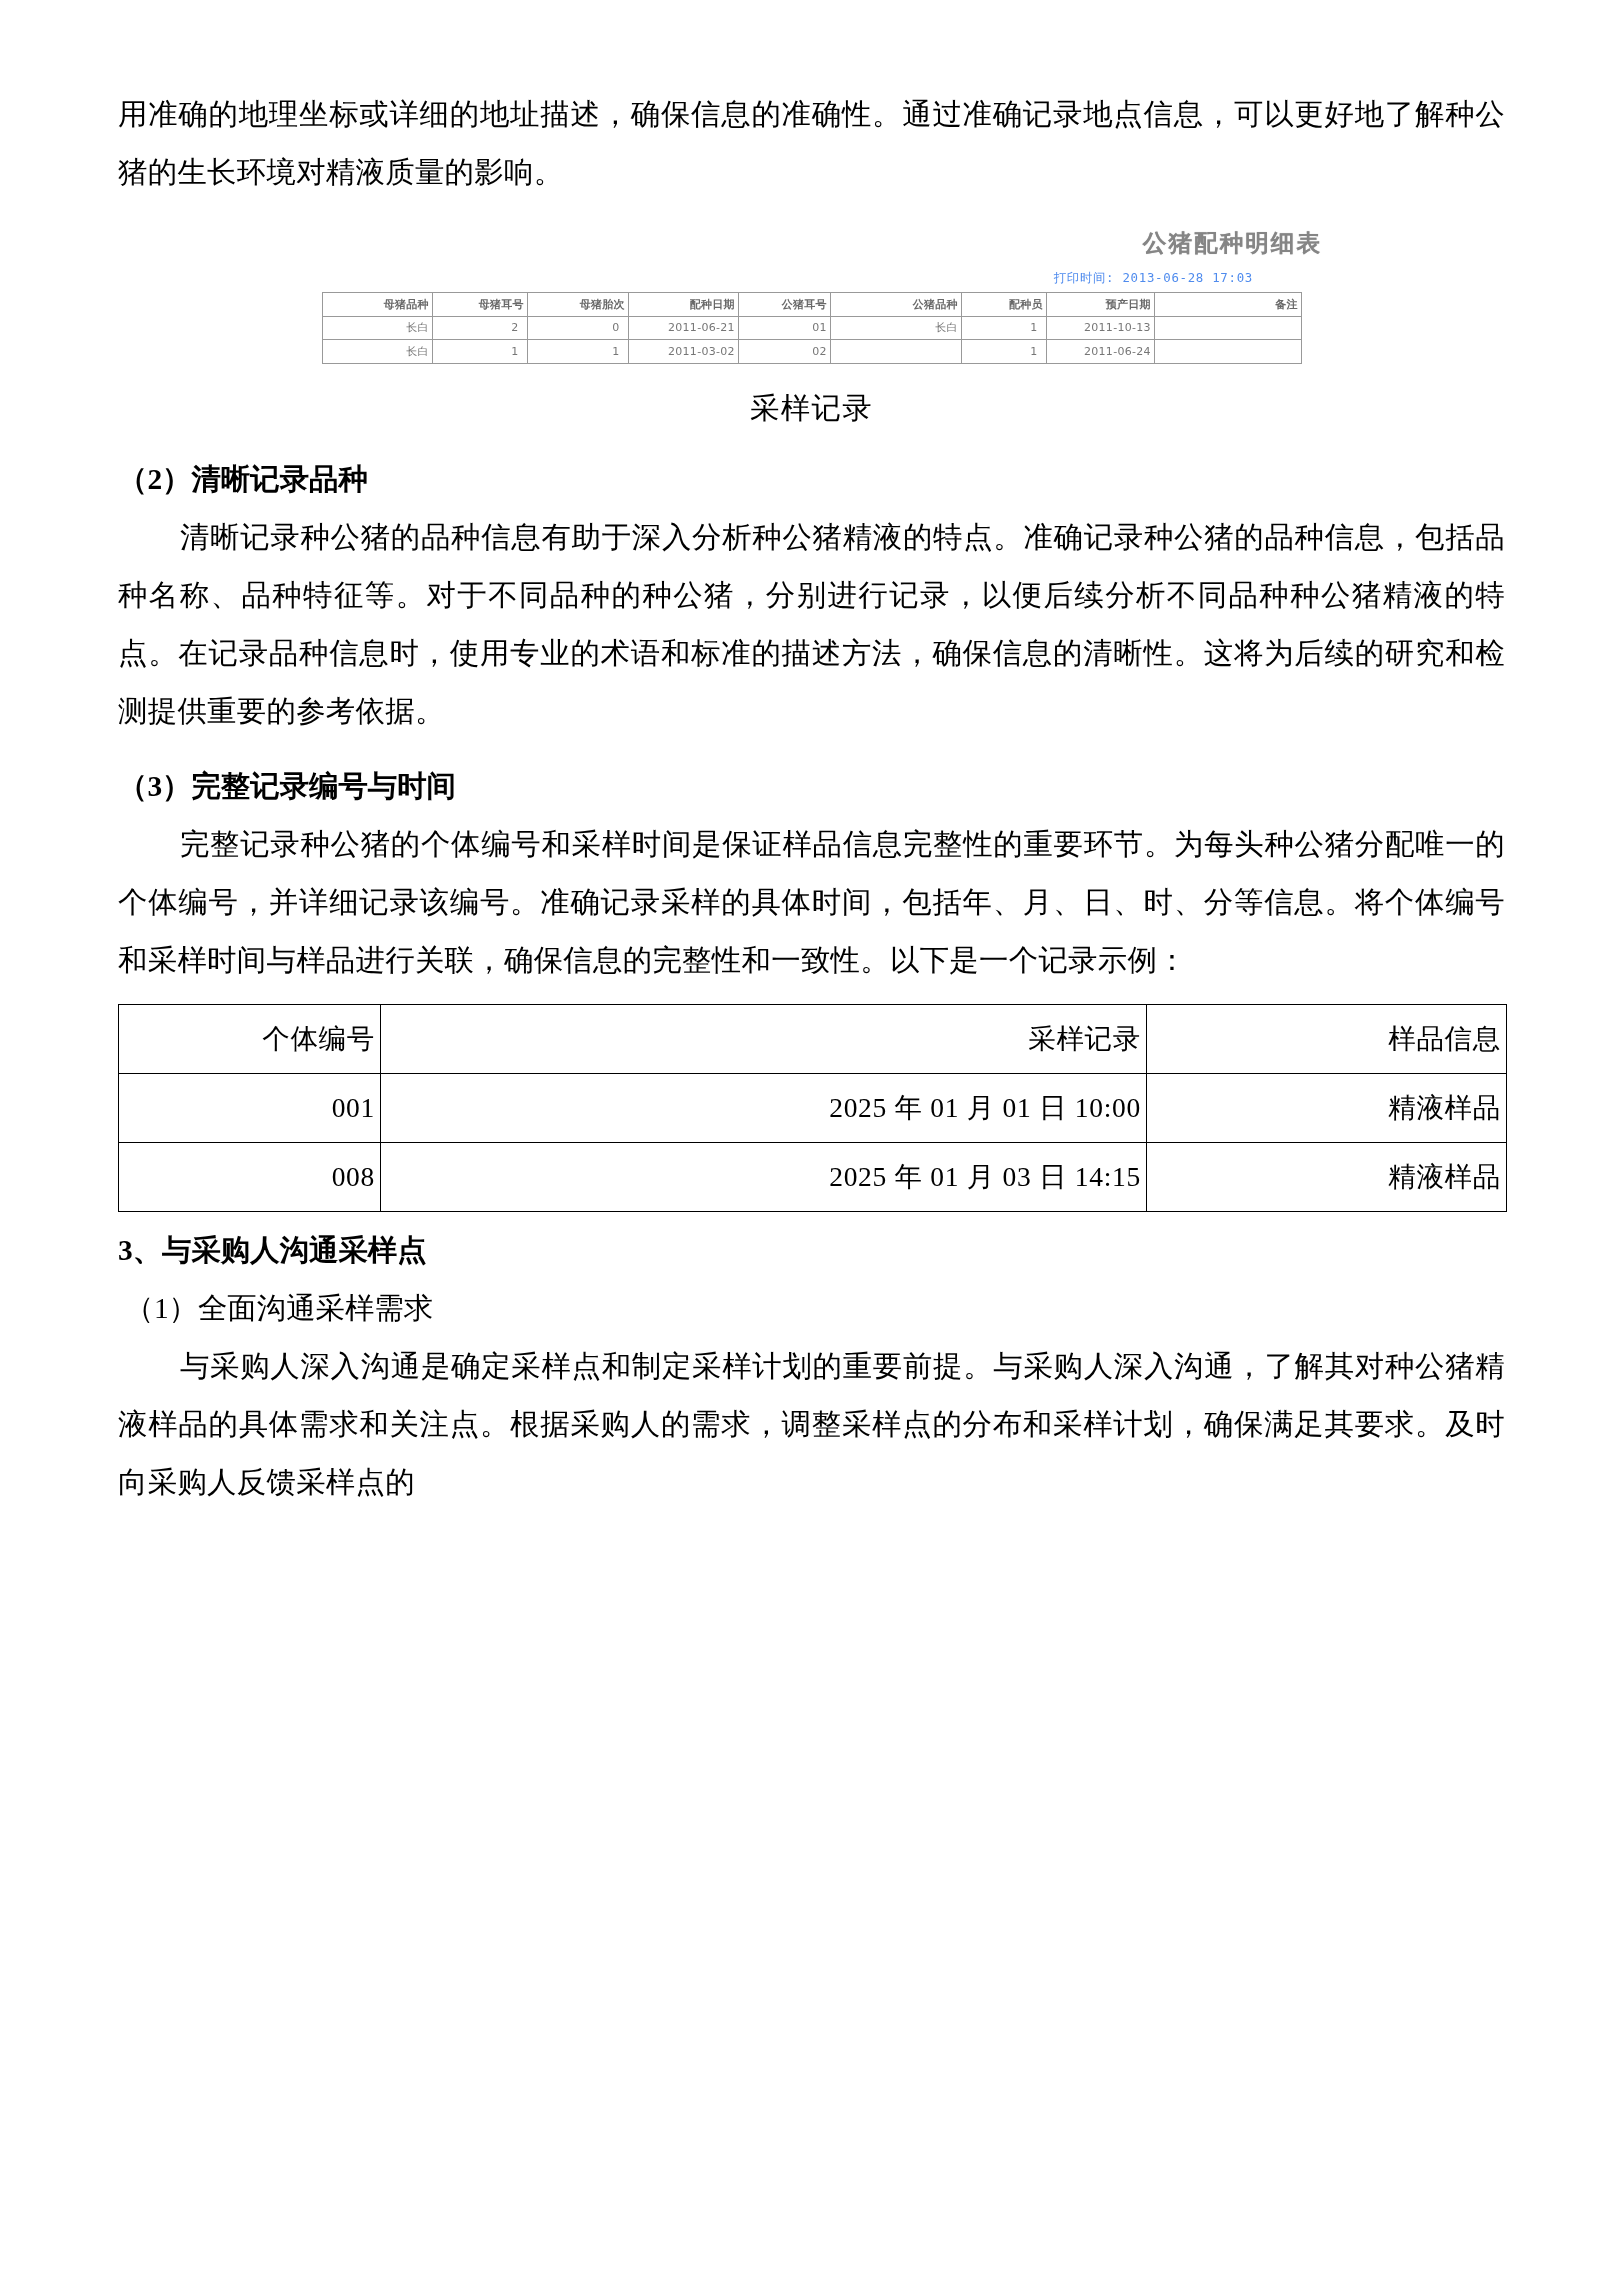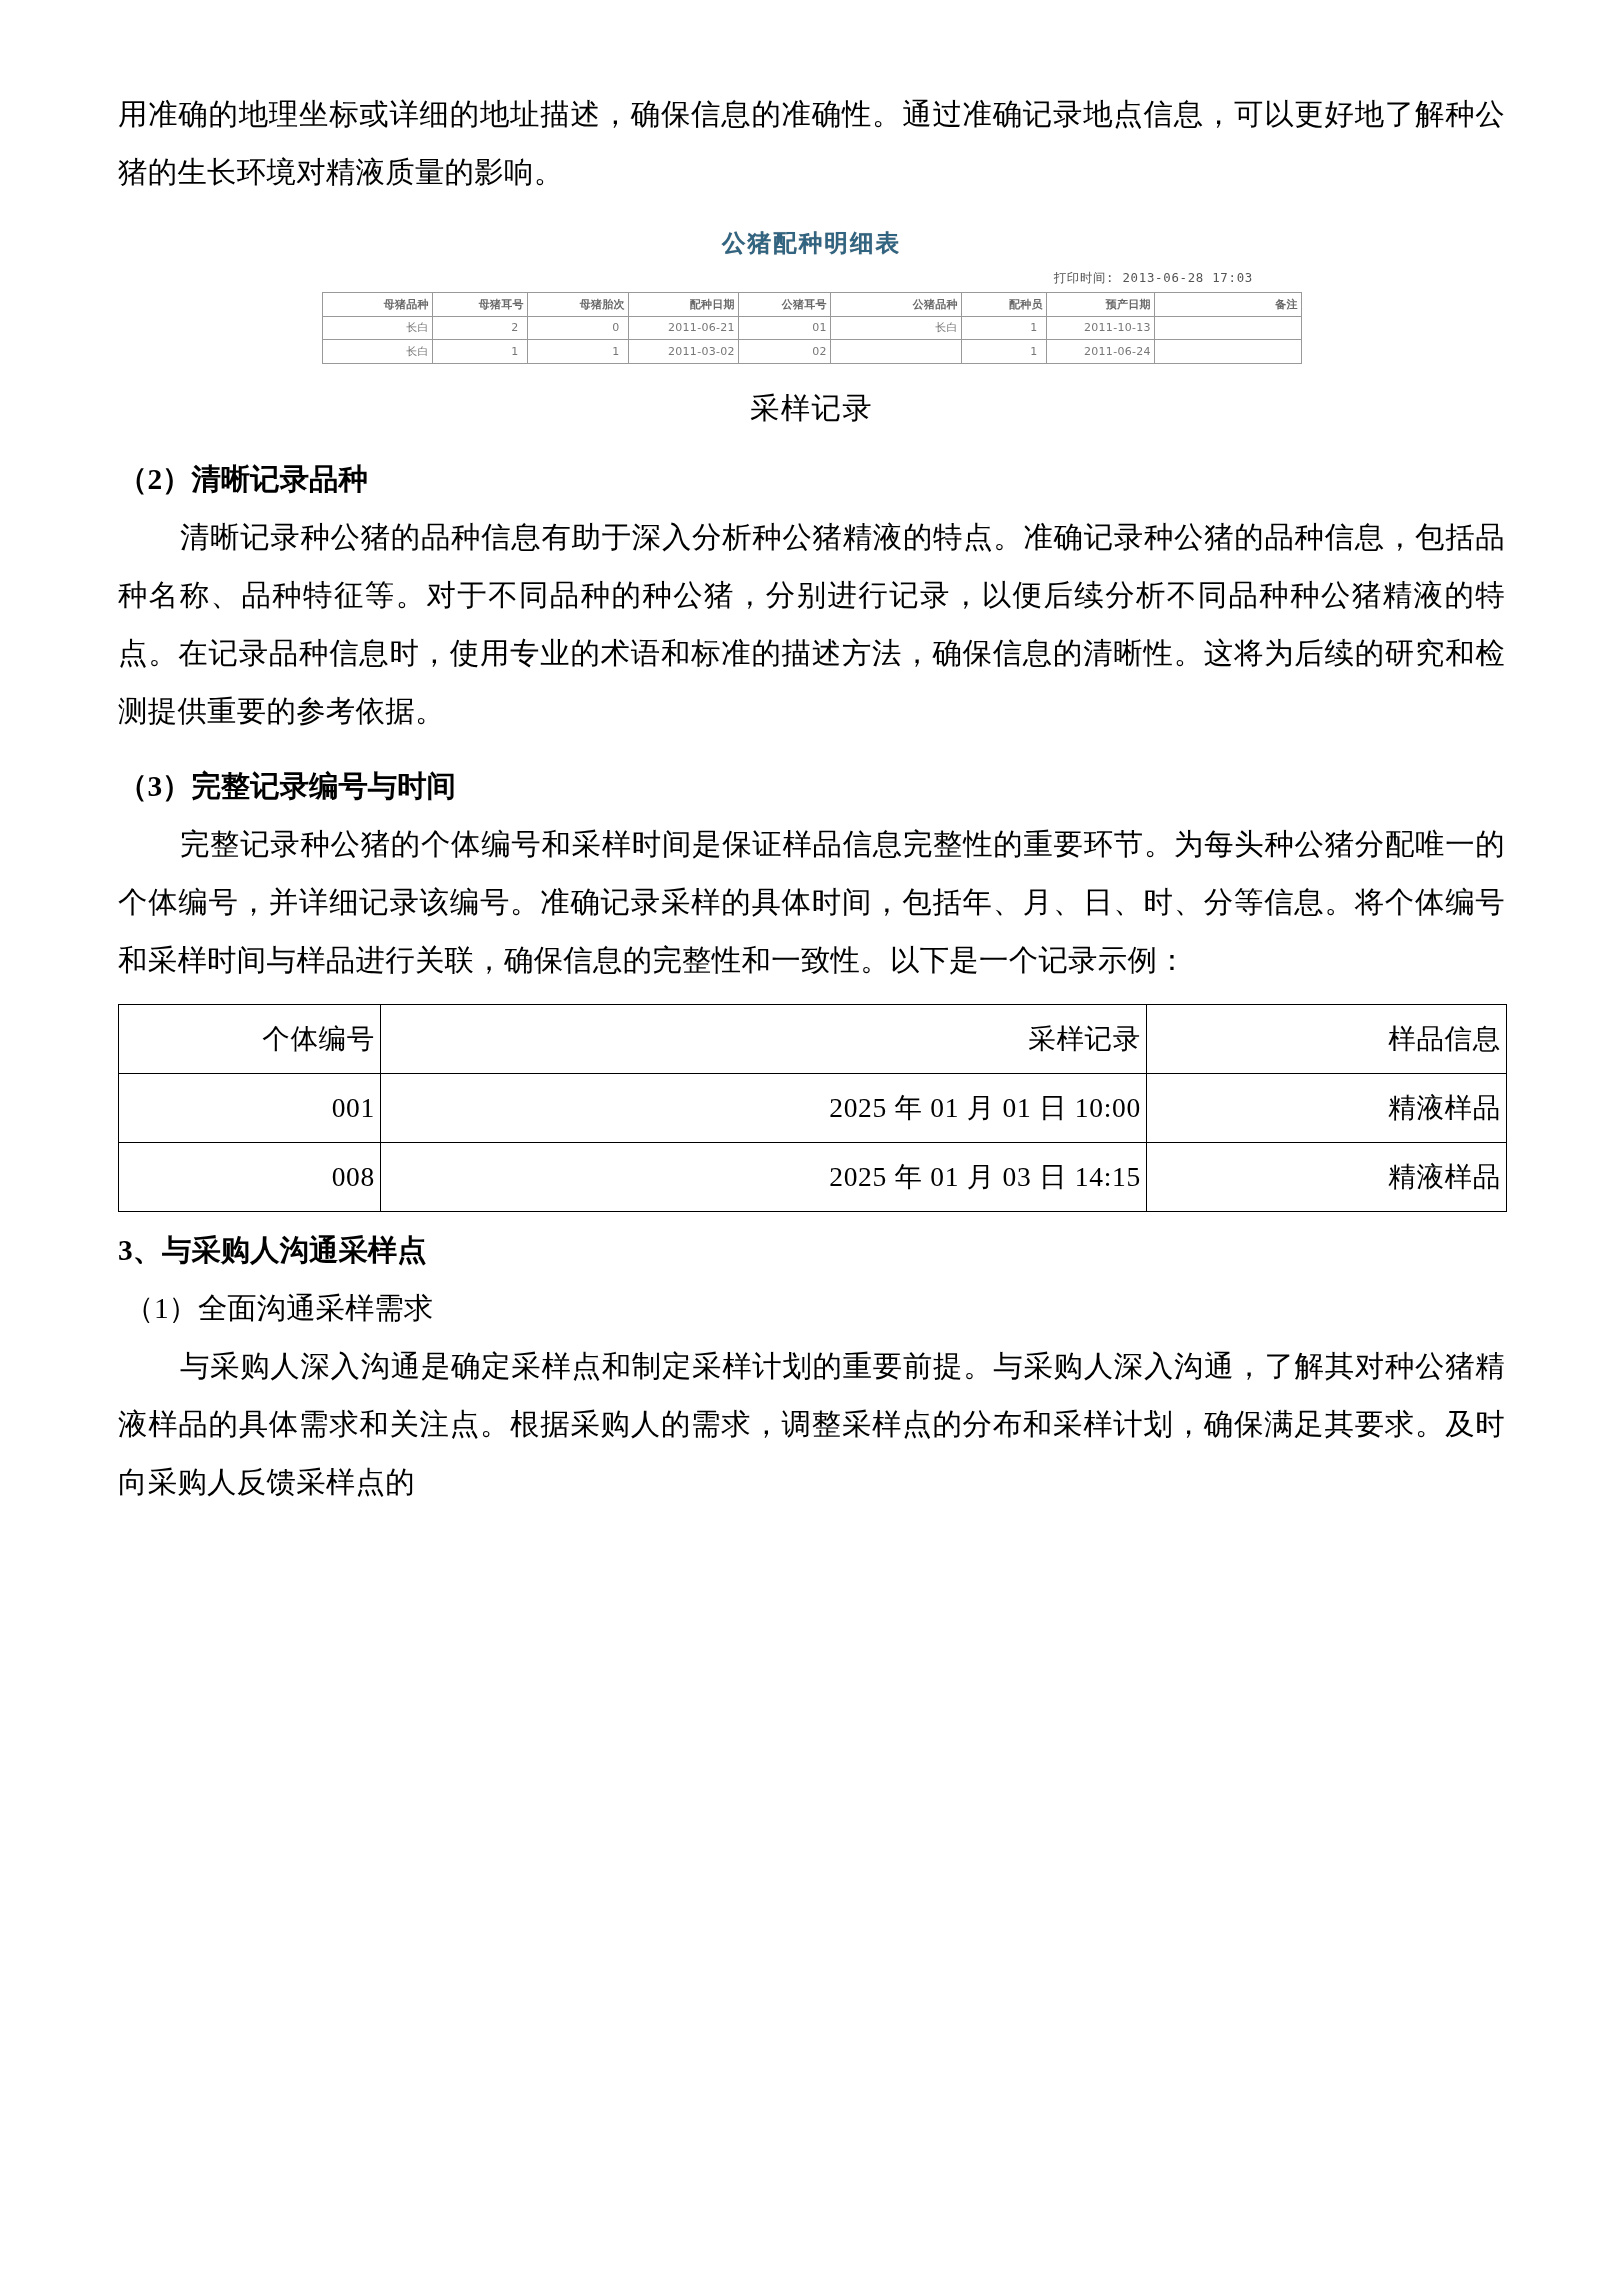--- a/index.html
+++ b/index.html
@@ -60,35 +60,35 @@
     flex-direction: column;
     align-items: center;
   }
   .scan {
     position: relative;
     width: 1021px;
     padding: 0;
     filter: contrast(0.92);
   }
   .scan-title {
-    text-align: center;
+    text-align: right;
     font-family: "DejaVu Sans", "Liberation Sans", sans-serif;
     font-weight: bold;
     font-size: 23.6px;
     letter-spacing: 2px;
-    color: #0c4a6e;
+    color: #737373;
     text-shadow: 0 0 0.7px rgba(120,120,120,0.75);
     margin: 0 0 10.5px 0;
     opacity: 0.88;
   }
   .scan-stamp {
     text-align: right;
     font-family: "DejaVu Sans Mono", "Liberation Mono", monospace;
     font-size: 12.4px;
-    color: #404040;
+    color: #3b82f6;
     letter-spacing: 0.7px;
     margin: 0 69px 5.9px 0;
     opacity: 0.92;
   }
   table.scan-table {
     border-collapse: collapse;
     width: 978px;
     margin: 0 auto;
     table-layout: fixed;
   }

